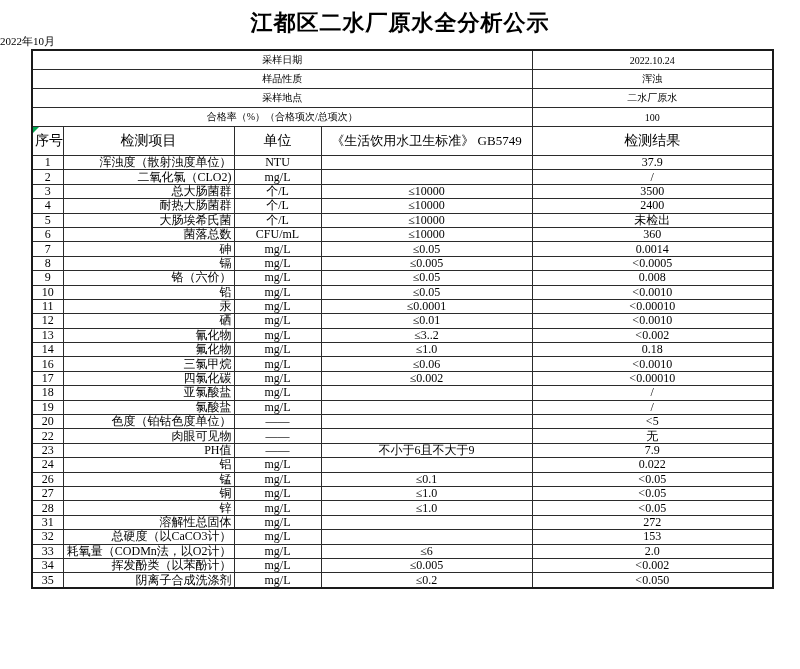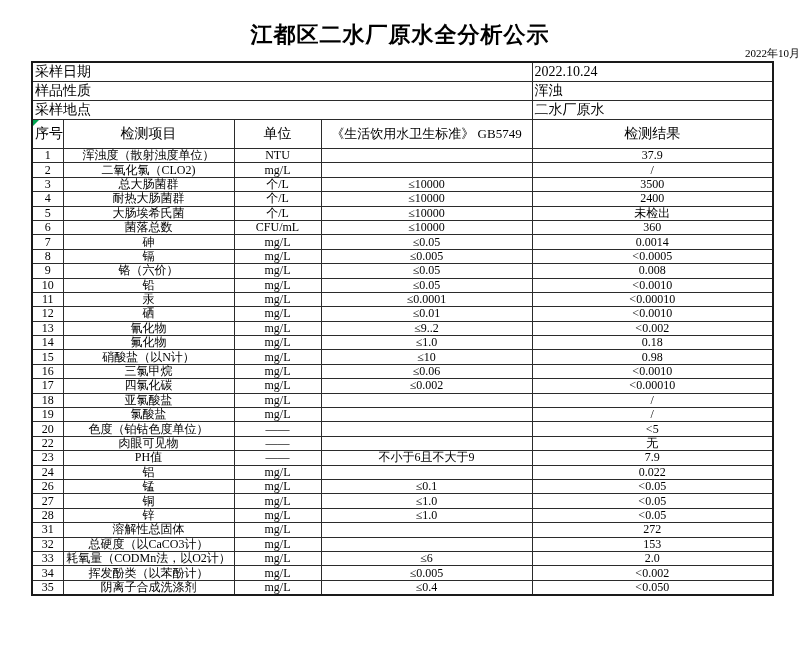--- a/index.html
+++ b/index.html
@@ -11,54 +11,54 @@
     color: #000000;
     font-family: "Liberation Serif", "DejaVu Serif", serif;
     overflow: hidden;
   }
   .title {
     text-align: center;
     font-family: "Liberation Sans", "DejaVu Sans", sans-serif;
     font-weight: bold;
     font-size: 22px;
     line-height: 24px;
-    padding-top: 23px;
+    padding-top: 11px;
     letter-spacing: 1px;
   }
   .subtitle {
-    text-align: right;
+    text-align: left;
     font-size: 11px;
     line-height: 11px;
     margin-top: 1px;
   }
   table.sheet {
     border-collapse: collapse;
     table-layout: fixed;
     width: 741px;
     margin: 2px 0 0 31px;
     border: 2px solid #1a1a1a;
   }
   table.sheet td, table.sheet th {
     border: 1px solid #2b2b2b;
     padding: 0 2px;
     font-weight: normal;
     white-space: nowrap;
     overflow: hidden;
     vertical-align: middle;
   }
-  tr.info-row td { height: 18px; font-size: 14px; text-align: left; }
+  tr.info-row td { height: 18px; font-size: 10px; text-align: center; }
   tr.colhead-row th { height: 28px; font-size: 14px; text-align: center; position: relative; }
   tr.colhead-row th.gb { font-size: 13px; margin-left: 40px; }
   tbody.data td {
     height: 13.4px;
     font-size: 12px;
     line-height: 13px;
     text-align: center;
   }
-  tbody.data td.item { text-align: center; }
+  tbody.data td.item { text-align: right; }
   .green-tri {
     position: absolute;
     top: 0;
     left: 0;
     width: 0;
     height: 0;
     border-top: 6px solid var(--marker-green, #00a550);
     border-right: 6px solid transparent;
   }
 </style>
@@ -82,20 +82,24 @@
       <td>2022.10.24</td>
     </tr>
     <tr class="info-row">
       <td colspan="4">样品性质</td>
       <td>浑浊</td>
     </tr>
     <tr class="info-row">
       <td colspan="4">采样地点</td>
       <td>二水厂原水</td>
     </tr>
+    <tr class="info-row">
+      <td colspan="4">合格率（%）（合格项次/总项次）</td>
+      <td>100</td>
+    </tr>
     <tr class="colhead-row">
       <th><span class="green-tri"></span><span>序号</span></th>
       <th>检测项目</th>
       <th>单位</th>
       <th class="gb">《生活饮用水卫生标准》 GB5749</th>
       <th>检测结果</th>
     </tr>
   </tbody>
   <tbody class="data" id="data-rows">
       <tr>
@@ -179,36 +183,29 @@
         <td>12</td>
         <td class="item">硒</td>
         <td>mg/L</td>
         <td>≤0.01</td>
         <td>&lt;0.0010</td>
       </tr>
       <tr>
         <td>13</td>
         <td class="item">氰化物</td>
         <td>mg/L</td>
-        <td>≤9..2</td>
+        <td>≤3..2</td>
         <td>&lt;0.002</td>
       </tr>
       <tr>
         <td>14</td>
         <td class="item">氟化物</td>
         <td>mg/L</td>
         <td>≤1.0</td>
         <td>0.18</td>
-      </tr>
-      <tr>
-        <td>15</td>
-        <td class="item">硝酸盐（以N计）</td>
-        <td>mg/L</td>
-        <td>≤10</td>
-        <td>0.98</td>
       </tr>
       <tr>
         <td>16</td>
         <td class="item">三氯甲烷</td>
         <td>mg/L</td>
         <td>≤0.06</td>
         <td>&lt;0.0010</td>
       </tr>
       <tr>
         <td>17</td>
@@ -305,17 +302,17 @@
         <td>34</td>
         <td class="item">挥发酚类（以苯酚计）</td>
         <td>mg/L</td>
         <td>≤0.005</td>
         <td>&lt;0.002</td>
       </tr>
       <tr>
         <td>35</td>
         <td class="item">阴离子合成洗涤剂</td>
         <td>mg/L</td>
-        <td>≤0.4</td>
+        <td>≤0.2</td>
         <td>&lt;0.050</td>
       </tr>
     </tbody>
 </table>
 
 </body></html>

